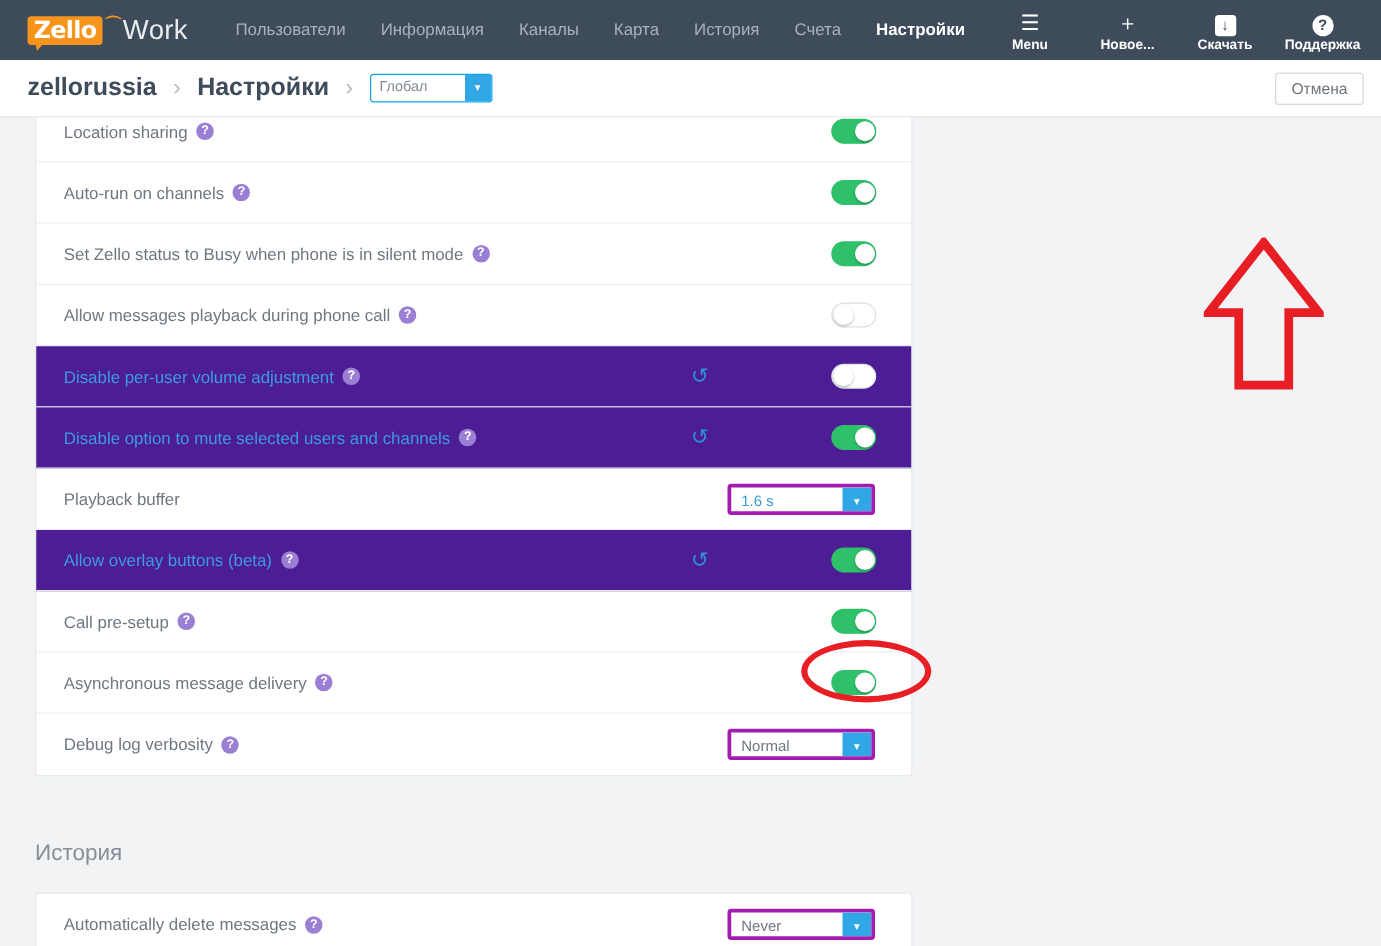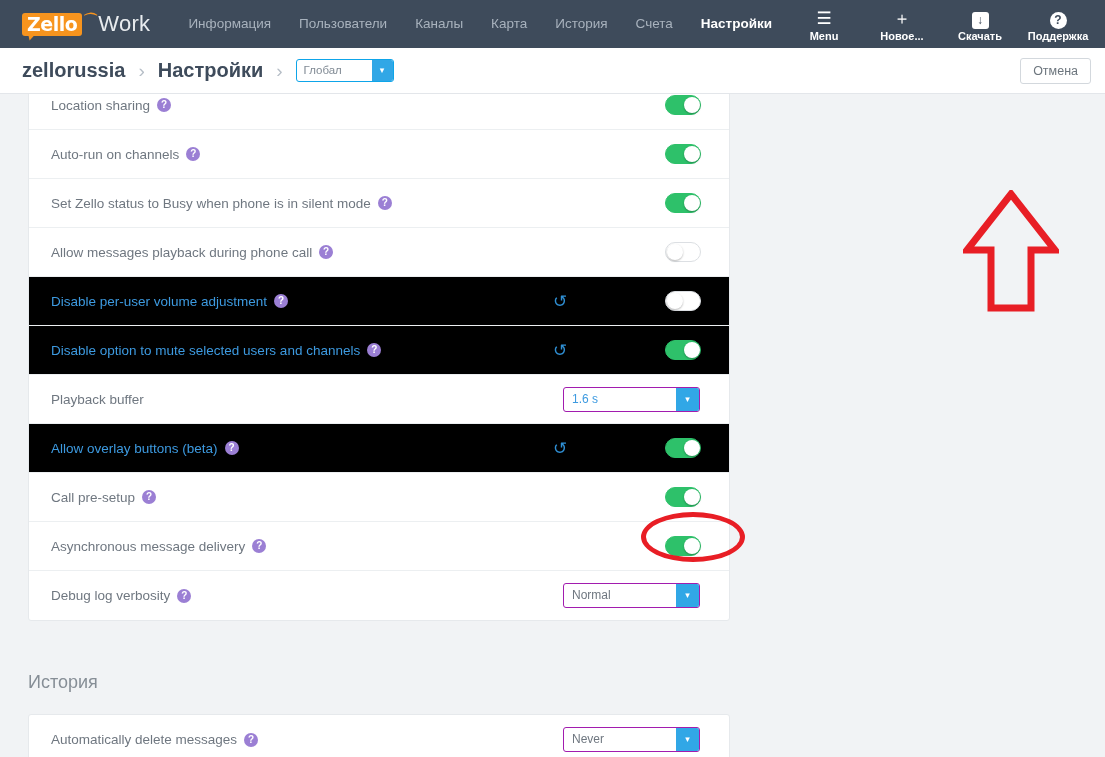--- a/index.html
+++ b/index.html
@@ -178,21 +178,21 @@
   #card-main { top: -14px; }
   #card-history { top: 620px; }
   .row {
     height: 49px;
     display: flex; align-items: center;
     border-bottom: 1px solid #eceff1;
     padding: 0 14px 0 22px;
     position: relative;
   }
   .row:last-child { border-bottom: none; }
-  .row.modified { background: #000000; }
+  .row.modified { background: #4c1d95; }
   .row-label {
     font-size: 13.5px;
     color: #6f7780;
     display: flex; align-items: center; gap: 7px;
   }
   .row.modified .row-label { color: #3d9ae0; }
   .help {
     display: inline-block;
     width: 14px; height: 14px;
     border-radius: 50%;
@@ -229,22 +229,22 @@
     width: 16px; height: 16px;
     border-radius: 50%;
     background: #ffffff;
     top: 1px; left: 1px;
     box-shadow: 0 1px 2px rgba(0,0,0,.28);
     transition: none;
   }
   .toggle.on .knob { left: 18px; }
   .select {
     display: inline-flex;
-    width: 137px; height: 25px;
-    border: 1px solid #a21caf;
+    width: 118px; height: 25px;
+    border: 3px solid #a21caf;
     border-radius: 3px;
     background: #fff;
     overflow: hidden;
     cursor: pointer;
     margin-right: 15px;
   }
   .select .val {
     flex: 1; font-size: 12px; color: #6f7780;
     padding-left: 8px; line-height: 23px;
   }
@@ -276,22 +276,22 @@
   <div class="brand">
     <span class="logo-box">
       <span class="z-text">Zello</span>
       <span class="logo-tail"></span>
     </span>
     <span class="logo-wave">⌒</span>
     <span class="brand-word">Work</span>
   </div>
 
   <div class="nav-links">
+    <span class="nav-link">Пользователи</span>
     <span class="nav-link">Информация</span>
-    <span class="nav-link">Пользователи</span>
     <span class="nav-link">Каналы</span>
     <span class="nav-link">Карта</span>
     <span class="nav-link">История</span>
     <span class="nav-link">Счета</span>
     <span class="nav-link active">Настройки</span>
   </div>
 
   <div class="nav-right">
     <div class="nav-tool">
       <span class="ic">☰</span>

